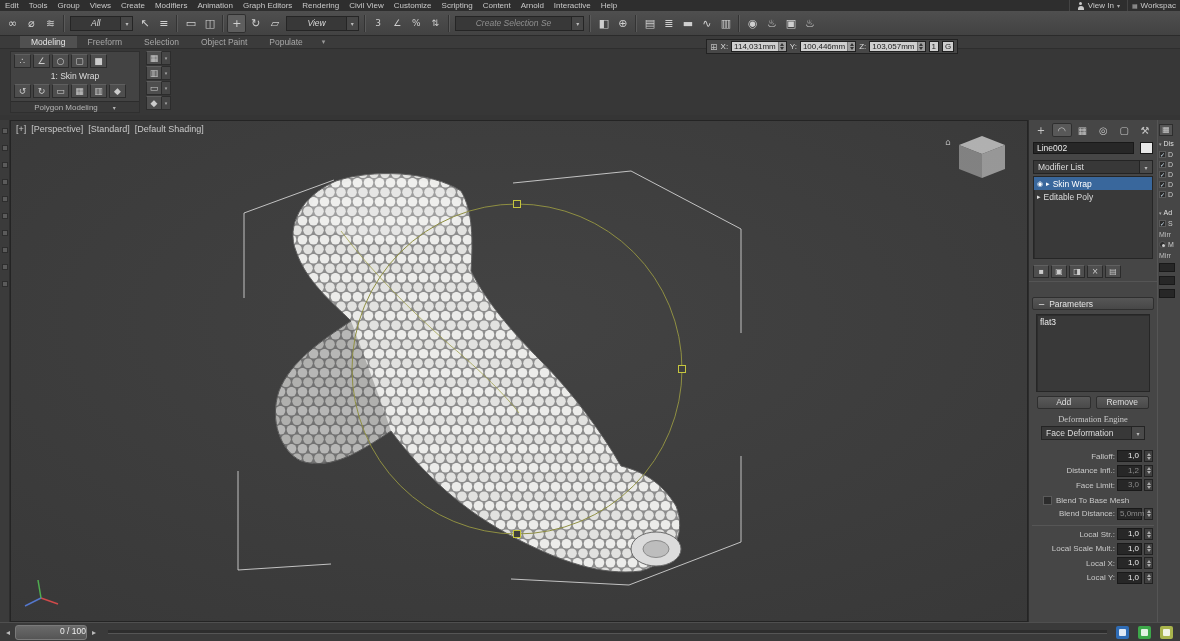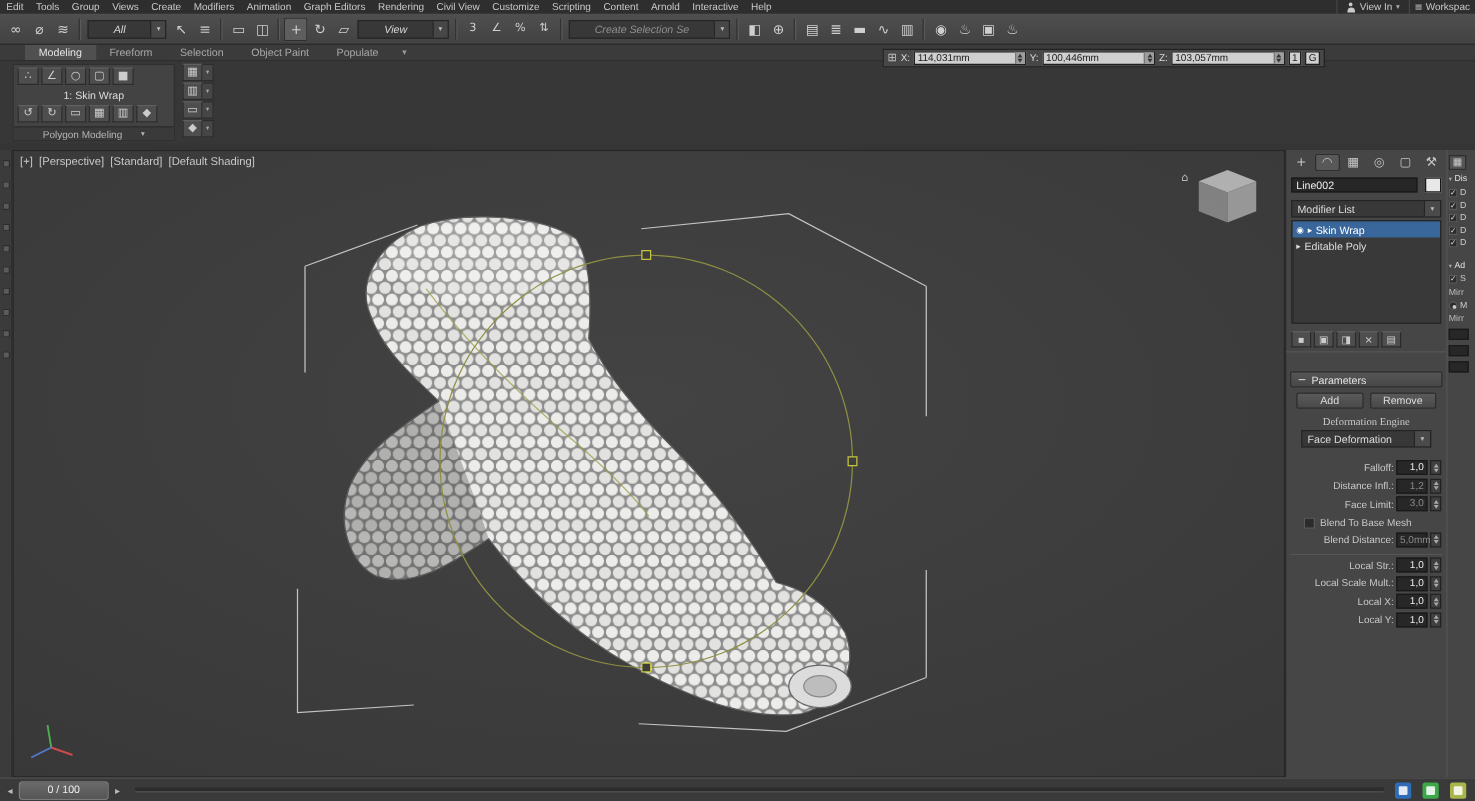--- a/index.html
+++ b/index.html
@@ -62,21 +62,21 @@
   .scb .bi { width:16px; background:#4e4e4e; border:1px solid #2c2c2c; border-top-color:#5f5f5f;
     color:#ccc; font-size:9px; line-height:12px; text-align:center; }
   .scb .ba { width:9px; background:#464646; border:1px solid #2c2c2c; border-left:none;
     color:#aaa; font-size:5px; line-height:12px; text-align:center; }
 
   
   #coords { position:absolute; left:706px; top:39px; height:15px; background:#474747;
     border:1px solid #222; display:flex; align-items:center; gap:3px; padding:0 3px;
     font-size:8.5px; color:#ddd; z-index:6; }
   .cd-label { font-size:8px; }
-  .cd-box { display:flex; align-items:stretch; background:#cfcfcf; border:1px solid #1f1f1f; height:11px;gap:34px; }
+  .cd-box { display:flex; align-items:stretch; background:#cfcfcf; border:1px solid #1f1f1f; height:11px; }
   .cd-box .v { color:#1c1c1c; font-size:8px; padding:0 2px; min-width:44px; text-align:right;
     line-height:9px; }
   .spin { display:flex; flex-direction:column; justify-content:center; gap:1px; width:8px;
     background:#9d9d9d; border-left:1px solid #777; align-items:center; }
   .spin i { display:block; width:0; height:0; border-left:2.5px solid transparent;
     border-right:2.5px solid transparent; }
   .spin .up { border-bottom:3px solid #333; }
   .spin .dn { border-top:3px solid #333; }
   .cd-mini { background:#cfcfcf; color:#222; border:1px solid #1f1f1f; height:11px;
     line-height:10px; padding:0 2px; font-size:8px; }
@@ -158,21 +158,21 @@
   .rs-lab { padding:4px 1px 0; color:#bdbdbd; }
   .rs-box { width:16px; height:9px; background:#272727; border:1px solid #191919; margin:4px 1px 0; }
   .rs-tabicon { width:14px; height:12px; background:#555; border:1px solid #2e2e2e; margin:4px 1px 1px;
     color:#ccc; font-size:8px; line-height:10px; text-align:center; }
 
   
   #bottombar { position:absolute; top:622px; left:0; width:1180px; height:19px; background:#3a3a3a;
     border-top:1px solid #4f4f4f; display:flex; align-items:center; padding:0 3px; }
   .tmini { color:#bbb; font-size:8px; width:10px; text-align:center; flex:none; }
   .framebox { width:72px; height:15px; background:linear-gradient(#6a6a6a,#555); border:1px solid #7a7a7a;
-    border-radius:3px; color:#eee; font-size:8.5px; text-align:center; line-height:11px;
+    border-radius:3px; color:#eee; font-size:8.5px; text-align:right; line-height:11px;
     margin:0 2px; flex:none; }
   .track { flex:1; height:4px; background:#2d2d2d; border-bottom:1px solid #555; margin:0 9px; }
   .taskicons { display:flex; gap:9px; margin-right:4px; }
   .tic { width:13px; height:13px; border-radius:2px; position:relative; flex:none; }
   .tic::after { content:""; position:absolute; left:3px; top:3px; width:7px; height:7px;
     background:rgba(255,255,255,.85); border-radius:1px; }
   .tic.blue { background:#2f6cb5; } .tic.green { background:#3da84a; } .tic.olive { background:#a9b44c; }
 </style>
 </head>
 <body>
@@ -431,20 +431,23 @@
     <span class="sbtn ic">▪</span>
     <span class="sbtn ic">▣</span>
     <span class="sbtn ic">◨</span>
     <span class="sbtn ic">×</span>
     <span class="sbtn ic">▤</span>
   </div>
   <div class="rollout">
     <span class="ic">−</span>
     <span>Parameters</span>
   </div>
+  <div class="paramlist">
+    <div>flat3</div>
+  </div>
   <div class="btnrow">
     <div class="pbtn">Add</div>
     <div class="pbtn">Remove</div>
   </div>
   <div class="cp-label-c">Deformation Engine</div>
   <div class="cp-combo engine">
     <span class="cval">Face Deformation</span>
     <span class="carr ic">▾</span>
   </div>
 

